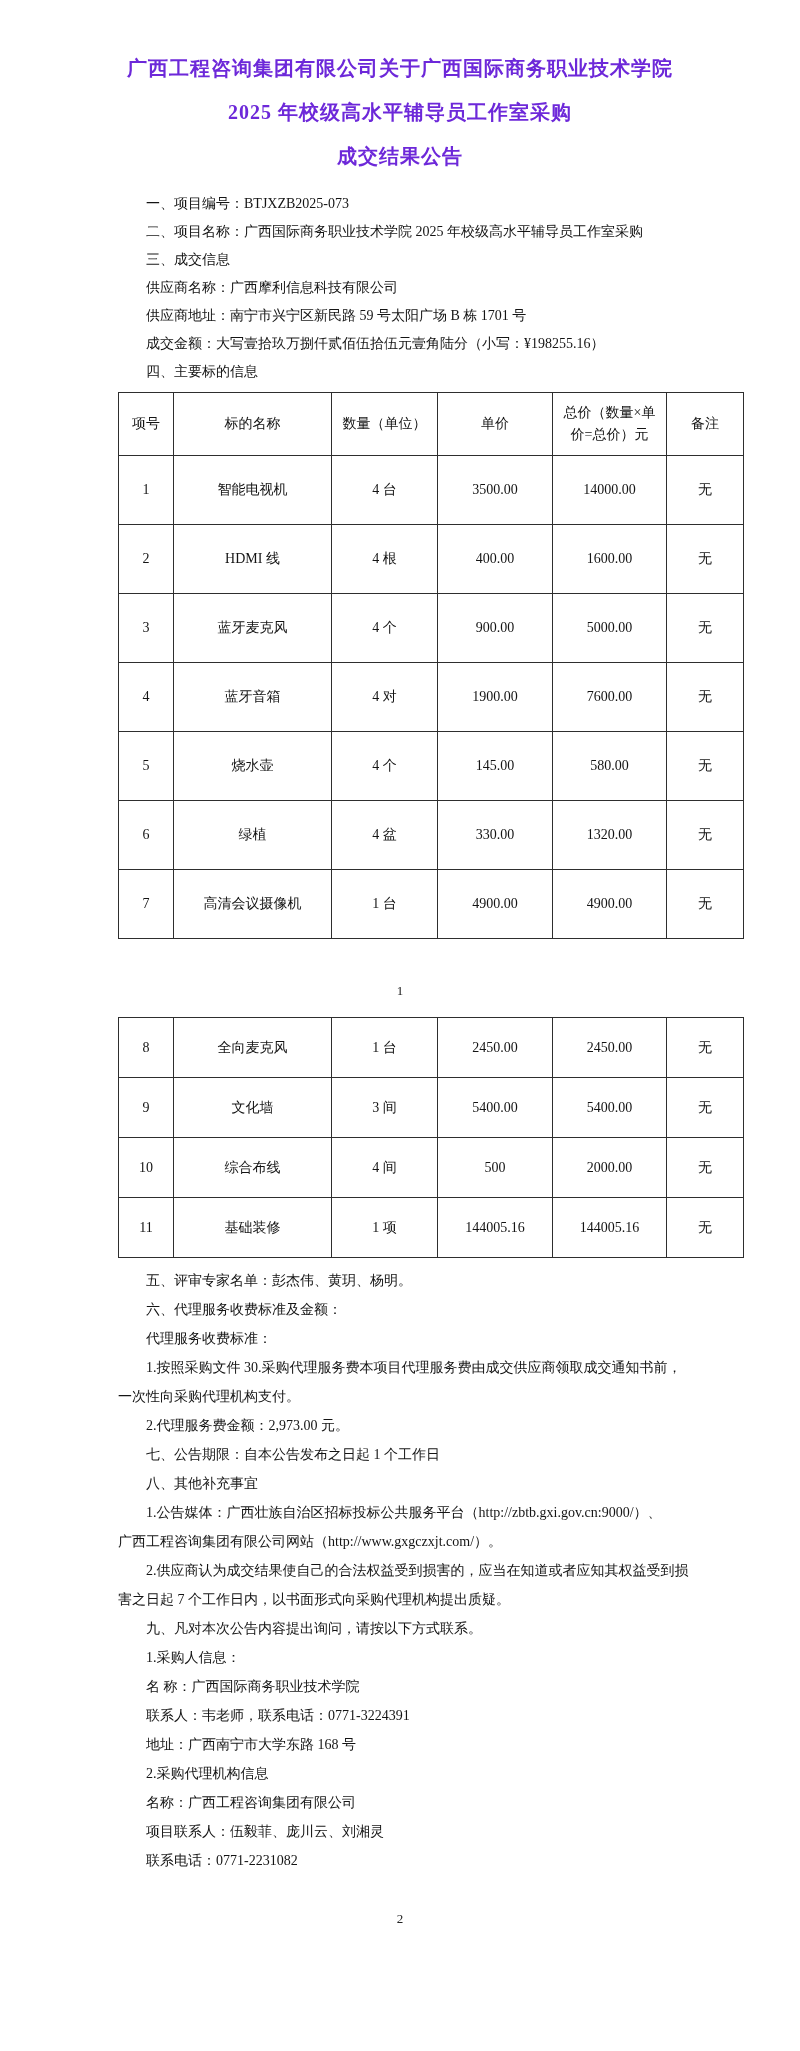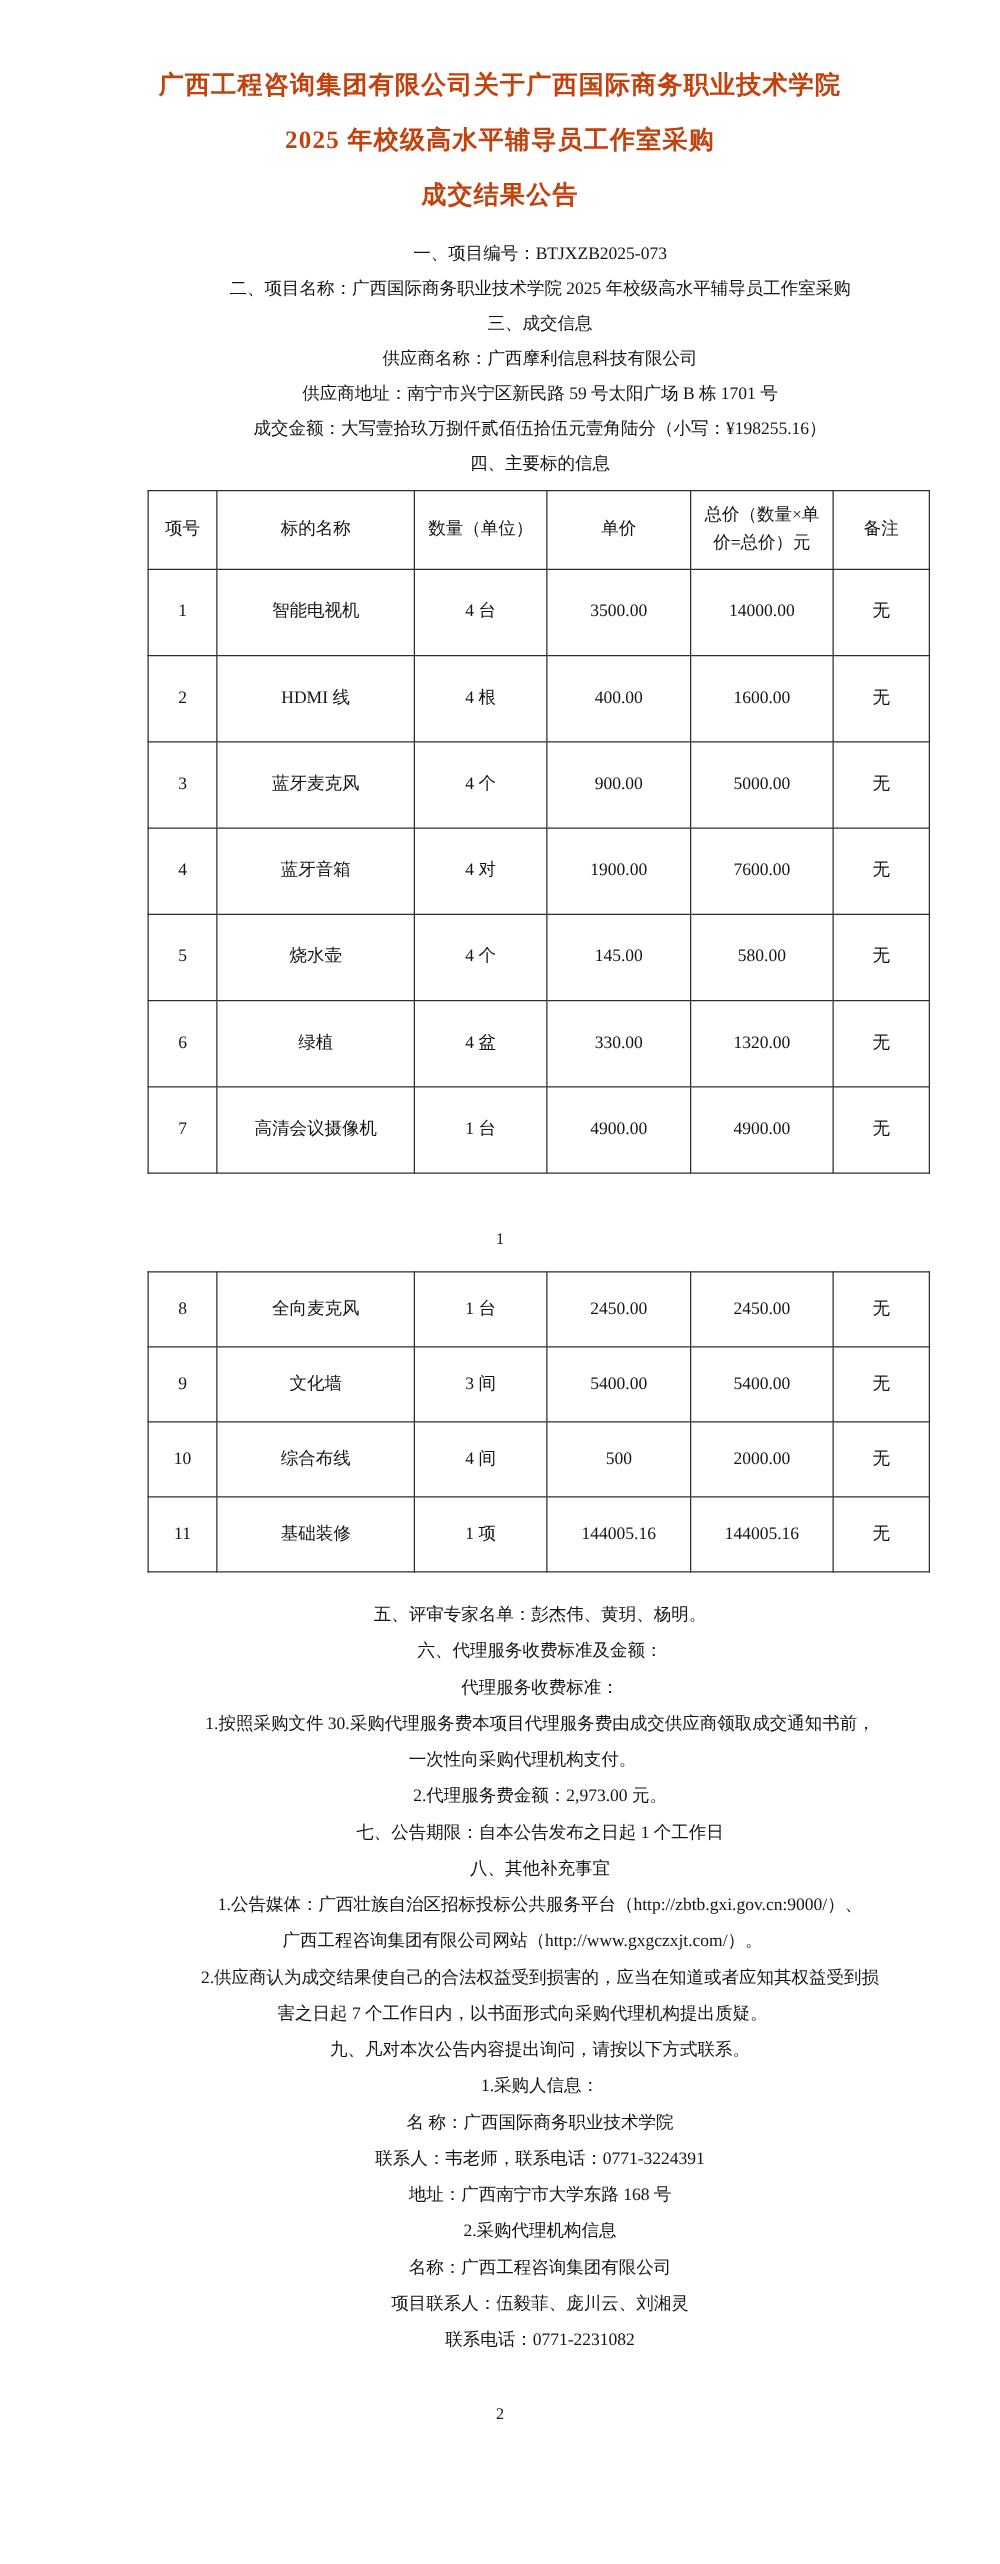--- a/index.html
+++ b/index.html
@@ -11,36 +11,35 @@
     background:#ffffff;
     color:#111;
     font-family:"Liberation Serif","DejaVu Serif",serif;
     overflow:hidden;
   }
   .title-block{
     padding-top:46px;
     text-align:center;
     font-weight:bold;
     font-size:20px;
-    color:#c2410c;
+    color:#6d28d9;
   }
   .title-block .t-line{
     line-height:44px;
     letter-spacing:1px;
   }
   .text-block{
     margin-left:118px;
     width:600px;
     font-size:14px;
     color:#141414;
-    text-align:center;
   }
   .block-top{margin-top:12px;}
   .block-top p{margin:0;line-height:28px;}
-  .block-bottom{margin-top:20px;}
+  .block-bottom{margin-top:8px;}
   .block-bottom p{margin:0;line-height:29px;}
   .text-block p.ind{text-indent:28px;}
   .goods-table{
     margin-left:118px;
     border-collapse:collapse;
     table-layout:fixed;
     width:625px;
     font-size:14px;
     color:#141414;
     text-align:center;

